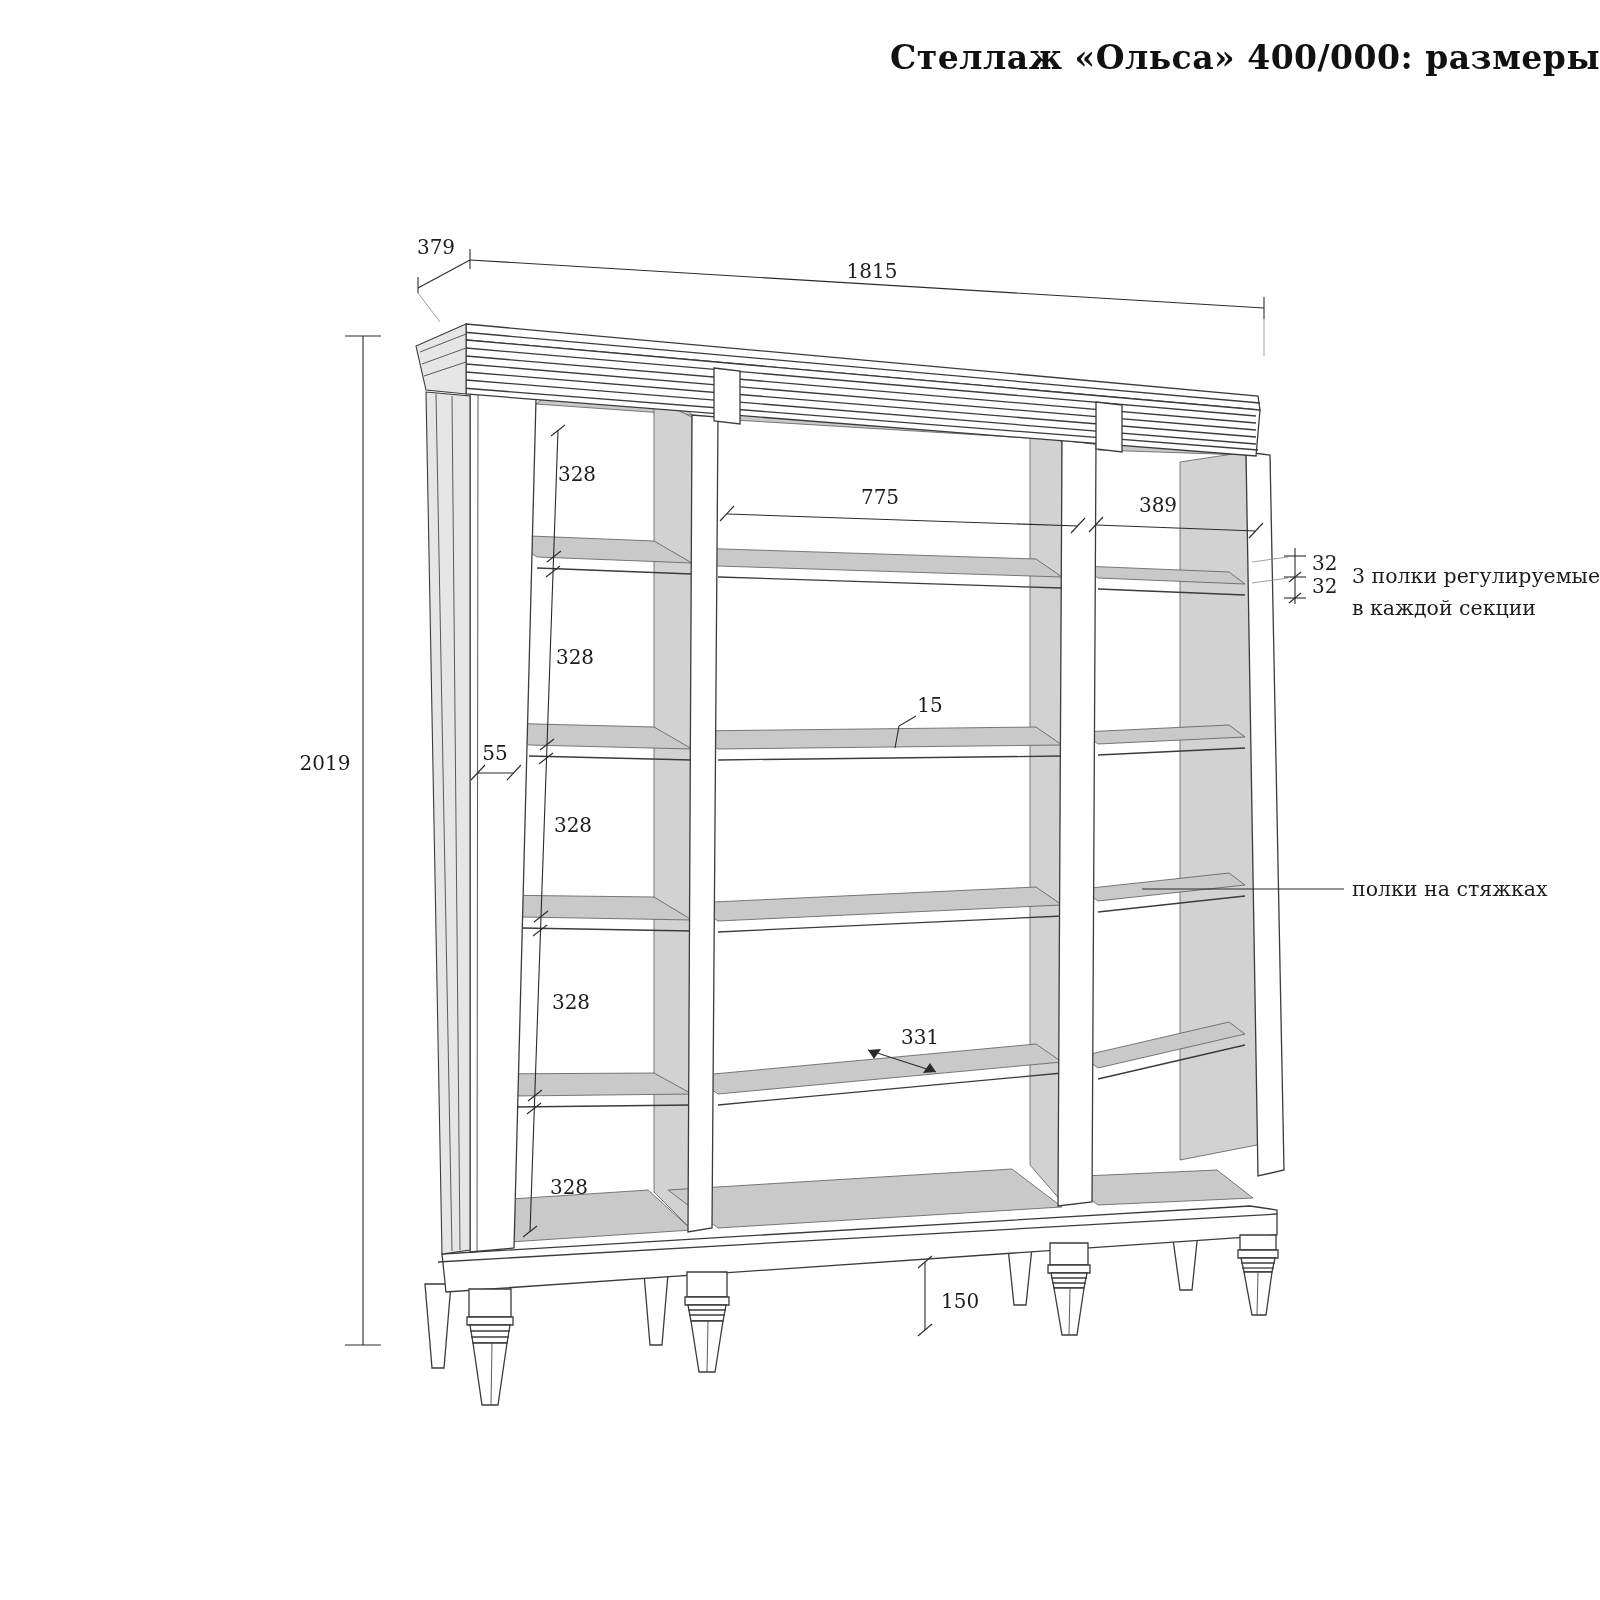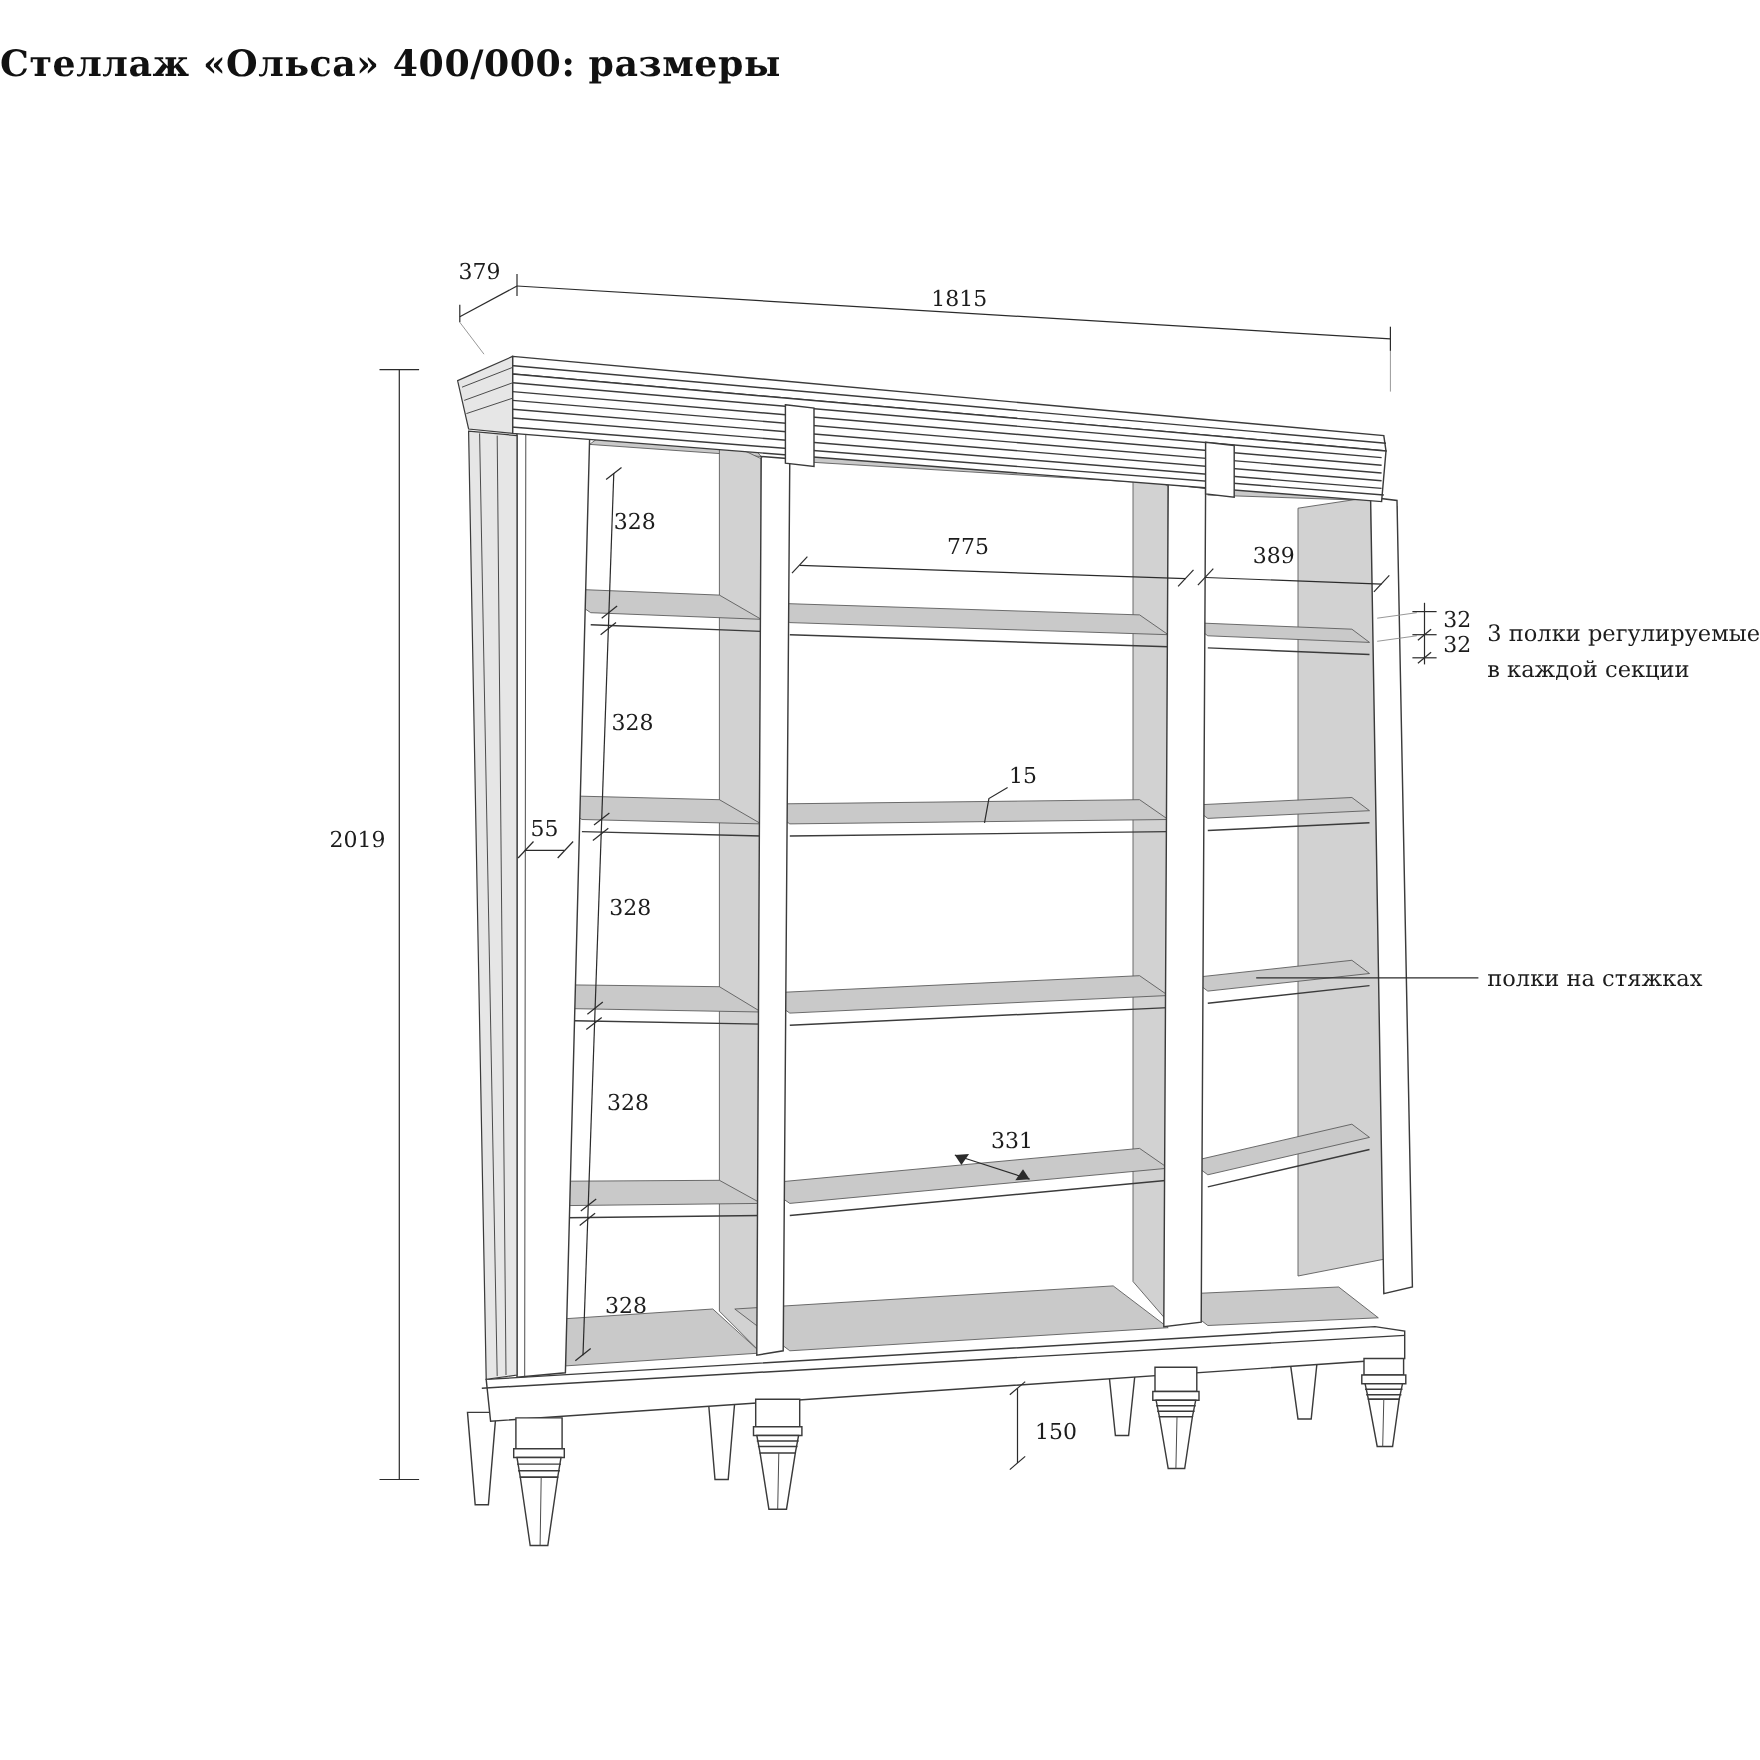--- a/index.html
+++ b/index.html
@@ -1,18 +1,18 @@
 <!DOCTYPE html>
 <html><head>
 <meta charset="utf-8">
 <style>
   html,body{margin:0;padding:0;background:#ffffff;}
   .page{position:relative;width:1600px;height:1600px;background:#ffffff;overflow:hidden;
         font-family:"DejaVu Serif","Liberation Serif",serif;}
-  h1.title{position:absolute;top:38px;left:0;width:1600px;margin:0;text-align:left;
+  h1.title{position:absolute;top:38px;left:0;width:1600px;margin:0;text-align:right;
            font-size:33px;font-weight:bold;color:#111;letter-spacing:0.5px;}
   svg{position:absolute;left:0;top:0;}
   svg text{font-family:"DejaVu Serif","Liberation Serif",serif;font-size:20px;fill:#1c1c1c;}
   svg text.dim{font-size:20px;}
   svg text.note{font-size:20.5px;}
   .ln{stroke:#3b3b3b;stroke-width:1.3;fill:none;}
   .thin{stroke:#4a4a4a;stroke-width:0.9;fill:none;}
   .dimln{stroke:#2b2b2b;stroke-width:1.1;fill:none;}
   .ext{stroke:#8a8a8a;stroke-width:0.8;fill:none;}
   .wh{fill:#ffffff;stroke:#3b3b3b;stroke-width:1.3;}

